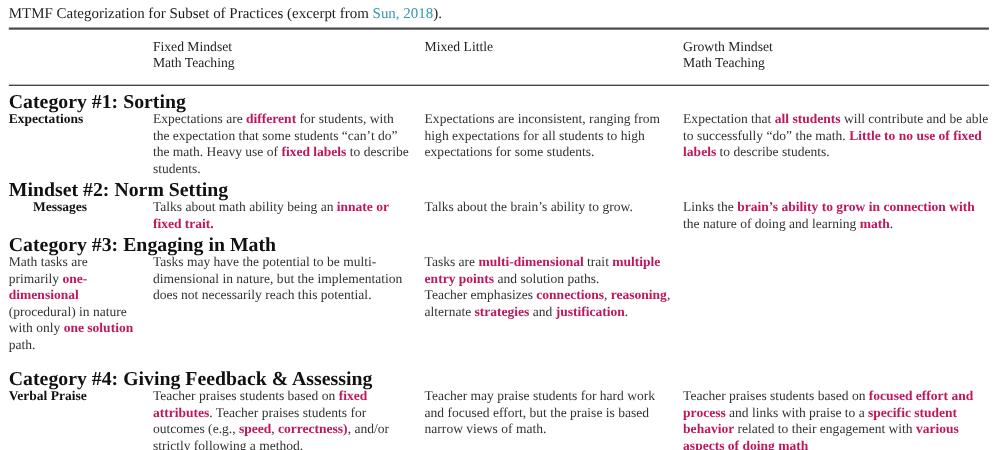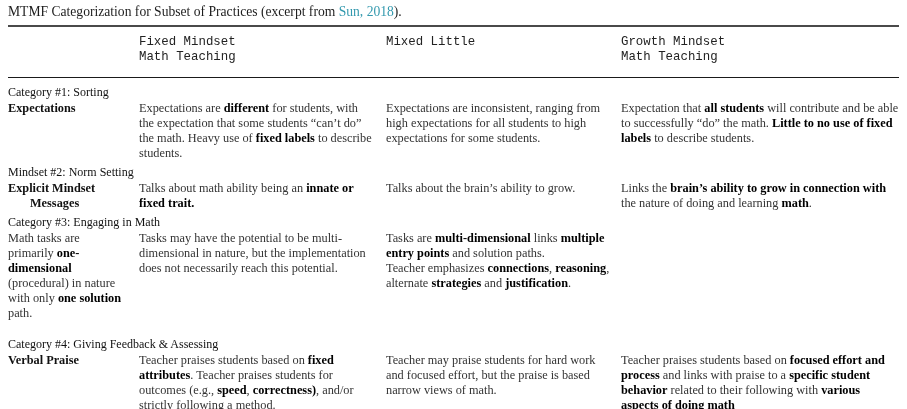--- a/index.html
+++ b/index.html
@@ -11,41 +11,41 @@
   }
   .page { padding: 3px 8px 0 8px; width: 907px; height: 409px; }
   .caption { font-size: 13.6px; line-height: 18px; color: #1d1d1d; }
   .cite { text-decoration: none; cursor: pointer; }
   .rule-thick { border: none; border-top: 2.2px solid #4a4a4a; margin-top: 4px; }
   .rule-thin  { border: none; border-top: 1.2px solid #1a1a1a; }
   .rule-bottom{ border: none; border-top: 1.8px solid #1a1a1a; margin-top: 5px; }
 
   .grid { display: grid; grid-template-columns: 131px 247px 235px 1fr; }
 
-  .hdr { padding: 8px 0 12px 0; font-size: 12.4px; line-height: 15px; color: #222; font-family: Liberation Mono, monospace; }
+  .hdr { padding: 8px 0 12px 0; font-size: 12.4px; line-height: 15px; color: #222; }
   .hdr .hline { display: block; }
   .hdr .hline:empty { display: none; }
 
   .tbody { padding-top: 7px; font-size: 12.3px; line-height: 15px; }
 
   .cat {
-    font-weight: normal; color: #111;
-    font-size: 12px; line-height: 15px;
+    font-weight: bold; color: #111;
+    font-size: 18px; line-height: 15px;
     margin-bottom: 1px;
   }
   .row { margin-bottom: 4px; }
   .row.gap-lg { margin-bottom: 16px; }
 
   .lbl { font-weight: bold; color: #111; padding-right: 8px; }
   .lbl .l1, .lbl .l2 { display: block; }
   .lbl .l2 { padding-left: 22px; }
   .lbl .l2:empty { display: none; }
 
   .cell { padding-right: 13px; white-space: pre-wrap; color: #333; }
-  .cell b { color: #000000; }
+  .cell b { color: #be185d; }
   .cell.last { padding-right: 0; }
 </style>
 </head>
 <body>
 
 <div class="page">
 
   <div class="caption">
     <span>MTMF Categorization for Subset of Practices (excerpt from </span><a class="cite" style="color: rgb(51, 153, 174);">Sun, 2018</a><span>).</span>
   </div>
@@ -79,45 +79,44 @@
 
       </div>
       <div class="cell"><span>Expectations are </span><b>different</b><span> for students, with the expectation that some students “can’t do” the math. Heavy use of </span><b>fixed labels</b><span> to describe students.</span></div>
       <div class="cell"><span>Expectations are inconsistent, ranging from high expectations for all students to high expectations for some students.</span></div>
       <div class="cell last"><span>Expectation that </span><b>all students</b><span> will contribute and be able to successfully “do” the math. </span><b>Little to no use of fixed labels</b><span> to describe students.</span></div>
     </div>
 
     <div class="cat">Mindset #2: Norm Setting</div>
     <div class="grid row">
       <div class="lbl">
-        <span class="l1">Explicit Mindset</span>
         <span class="l2">Messages</span>
       </div>
       <div class="cell"><span>Talks about math ability being an </span><b>innate or fixed trait.</b></div>
       <div class="cell"><span>Talks about the brain’s ability to grow.</span></div>
       <div class="cell last"><span>Links the </span><b>brain’s ability to grow in connection with</b><span> the nature of doing and learning </span><b>math</b><span>.</span></div>
     </div>
 
     <div class="cat">Category #3: Engaging in Math</div>
     <div class="grid row gap-lg">
       <div class="cell"><span>Math tasks are primarily </span><b>one-dimensional</b><span> (procedural) in nature with only </span><b>one solution</b><span> path.</span></div>
       <div class="cell"><span>Tasks may have the potential to be multi-dimensional in nature, but the implementation does not necessarily reach this potential.</span></div>
-      <div class="cell last"><span>Tasks are </span><b>multi-dimensional</b><span> links </span><b>multiple entry points</b><span> and solution paths.
+      <div class="cell last"><span>Tasks are </span><b>multi-dimensional</b><span> trait </span><b>multiple entry points</b><span> and solution paths.
 Teacher emphasizes </span><b>connections</b><span>, </span><b>reasoning</b><span>, alternate </span><b>strategies</b><span> and </span><b>justification</b><span>.</span></div>
     </div>
 
     <div class="cat">Category #4: Giving Feedback &amp; Assessing</div>
     <div class="grid row">
       <div class="lbl">
         <span class="l1">Verbal Praise</span>
 
       </div>
       <div class="cell"><span>Teacher praises students based on </span><b>fixed attributes</b><span>. Teacher praises students for outcomes (e.g., </span><b>speed</b><span>, </span><b>correctness)</b><span>, and/or strictly following a method.</span></div>
       <div class="cell"><span>Teacher may praise students for hard work and focused effort, but the praise is based narrow views of math.</span></div>
-      <div class="cell last"><span>Teacher praises students based on </span><b>focused effort and process</b><span> and links with praise to a </span><b>specific student behavior</b><span> related to their following with </span><b>various aspects of doing math</b><span>
+      <div class="cell last"><span>Teacher praises students based on </span><b>focused effort and process</b><span> and links with praise to a </span><b>specific student behavior</b><span> related to their engagement with </span><b>various aspects of doing math</b><span>
 such as </span><b>reasoning and thinking.</b></div>
     </div>
 
   </div>
 
   <hr class="rule-bottom">
 
 </div>
 
 </body></html>

